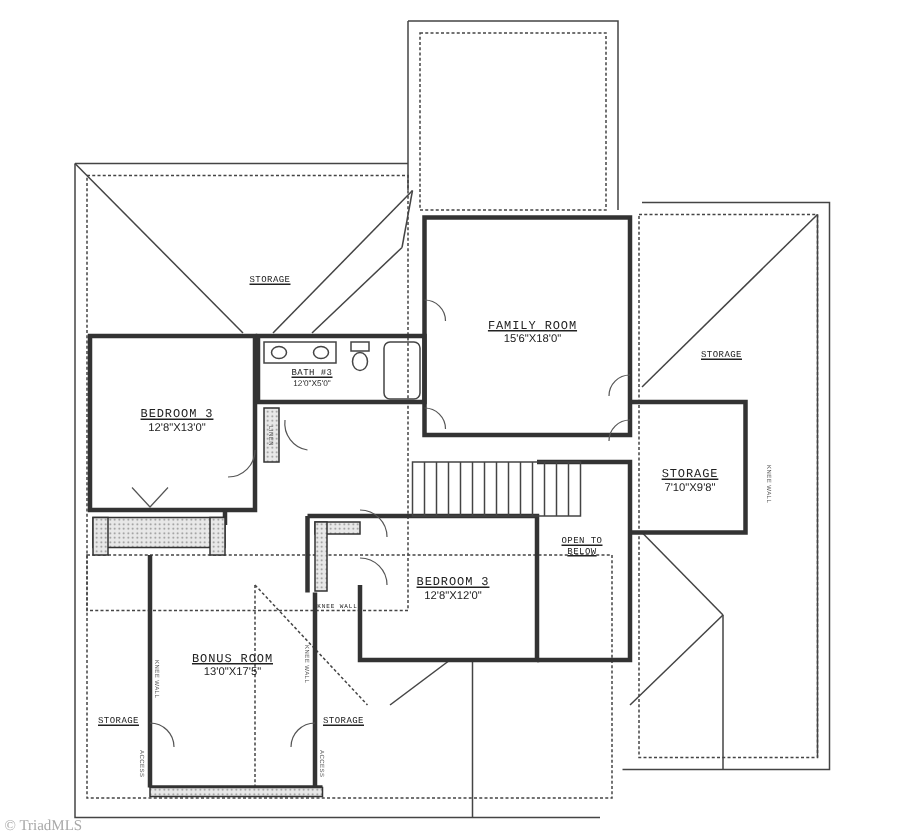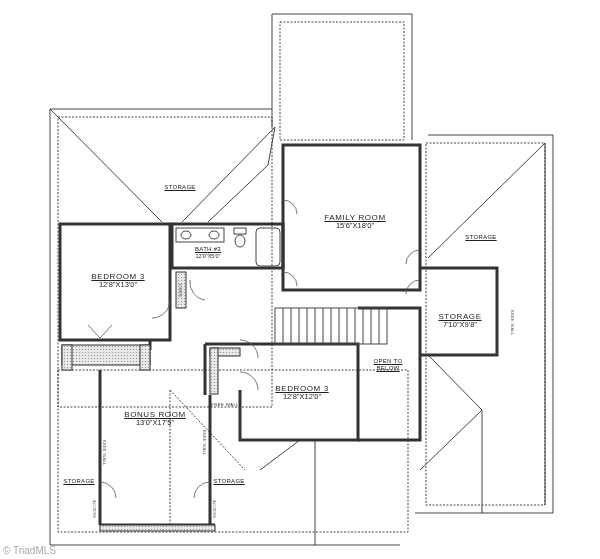--- a/index.html
+++ b/index.html
@@ -1,29 +1,29 @@
 <!DOCTYPE html>
 <html><head>
   <meta charset="utf-8">
   <style>
     html, body { margin: 0; padding: 0; background: #ffffff; }
     body { width: 600px; height: 559px; position: relative; overflow: hidden;
            font-family: "Liberation Sans", sans-serif; }
     #plan { position: absolute; left: 0; top: 0; }
     .lbl { position: absolute; text-align: center; color: #222;
            font-family: "Liberation Sans", sans-serif; line-height: 1.15; }
-    .lbl .name { font-size: 8px; letter-spacing: 0.6px; text-decoration: underline; display: block; white-space: nowrap; }
+    .lbl .name { font-size: 8px; letter-spacing: 0.6px; text-decoration: underline; display: block; white-space: nowrap; font-family: Liberation Mono, monospace; }
     .lbl .dim { font-size: 7.5px; display: block; white-space: nowrap; }
     .lbl.small .name { font-size: 6px; letter-spacing: 0.3px; }
     .lbl.small .dim { font-size: 5.5px; }
     .lbl.tiny .name { font-size: 5px; }
     .vert { position: absolute; font-size: 4px; color: #555; writing-mode: vertical-rl; white-space: nowrap;
             font-family: "Liberation Sans", sans-serif; letter-spacing: 0.3px; }
     .watermark { position: absolute; left: 3px; top: 545px; font-size: 10px; color: #a8a8a8;
-                 font-family: Liberation Sans, sans-serif; }
+                 font-family: Liberation Serif, serif; }
   </style>
 </head>
 <body>
 
 <svg id="plan" width="600" height="559" viewBox="0 0 600 559" xmlns="http://www.w3.org/2000/svg">
   <defs>
     <pattern id="hatch" width="3" height="3" patternUnits="userSpaceOnUse">
       <rect width="3" height="3" fill="#e8e8e8"></rect>
       <circle cx="1.5" cy="1.5" r="0.6" fill="#888"></circle>
     </pattern>
@@ -160,21 +160,21 @@
 <div class="lbl" style="left:262px;top:384px;width:80px;">
   <span class="name">BEDROOM 3</span>
   <span class="dim">12'8"X12'0"</span>
 </div>
 
 <div class="lbl" style="left:432px;top:312px;width:56px;">
   <span class="name">STORAGE</span>
   <span class="dim">7'10"X9'8"</span>
 </div>
 
-<div class="lbl" style="left:118px;top:410px;width:74px;">
+<div class="lbl" style="left:118px;top:435px;width:74px;">
   <span class="name">BONUS ROOM</span>
   <span class="dim">13'0"X17'5"</span>
 </div>
 
 <div class="lbl small" style="left:364px;top:358px;width:48px;">
   <span class="name" style="white-space:normal;">OPEN TO BELOW</span>
 </div>
 
 <div class="lbl small" style="left:155px;top:184px;width:50px;">
   <span class="name">STORAGE</span>

